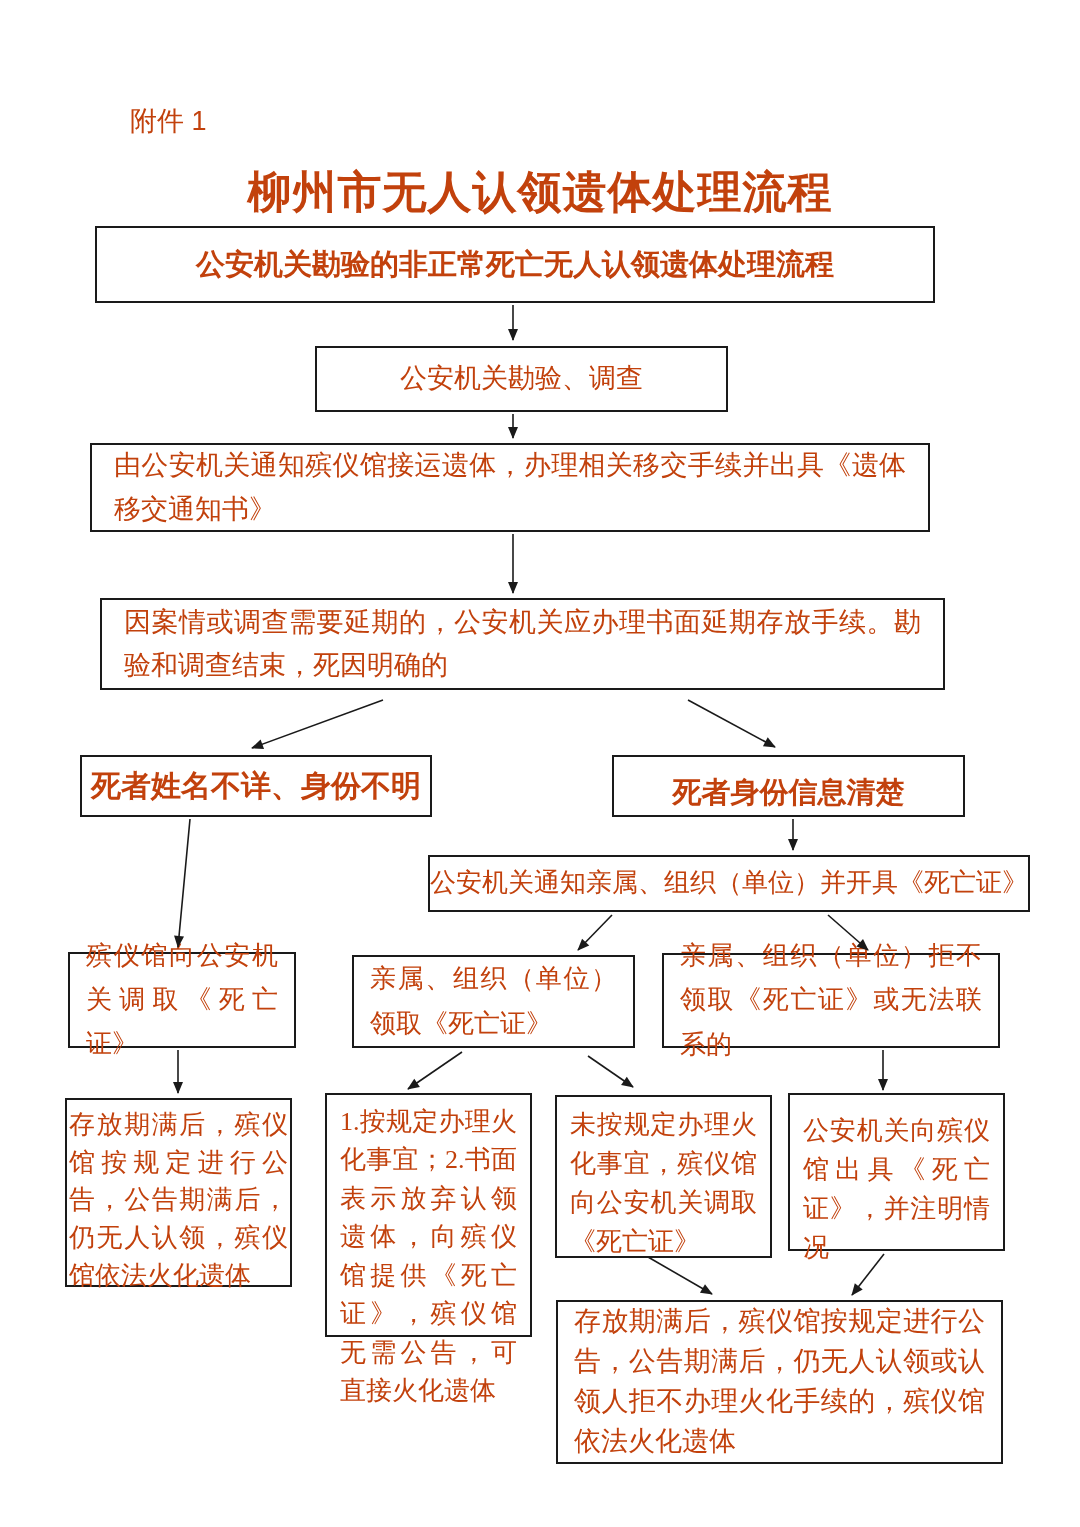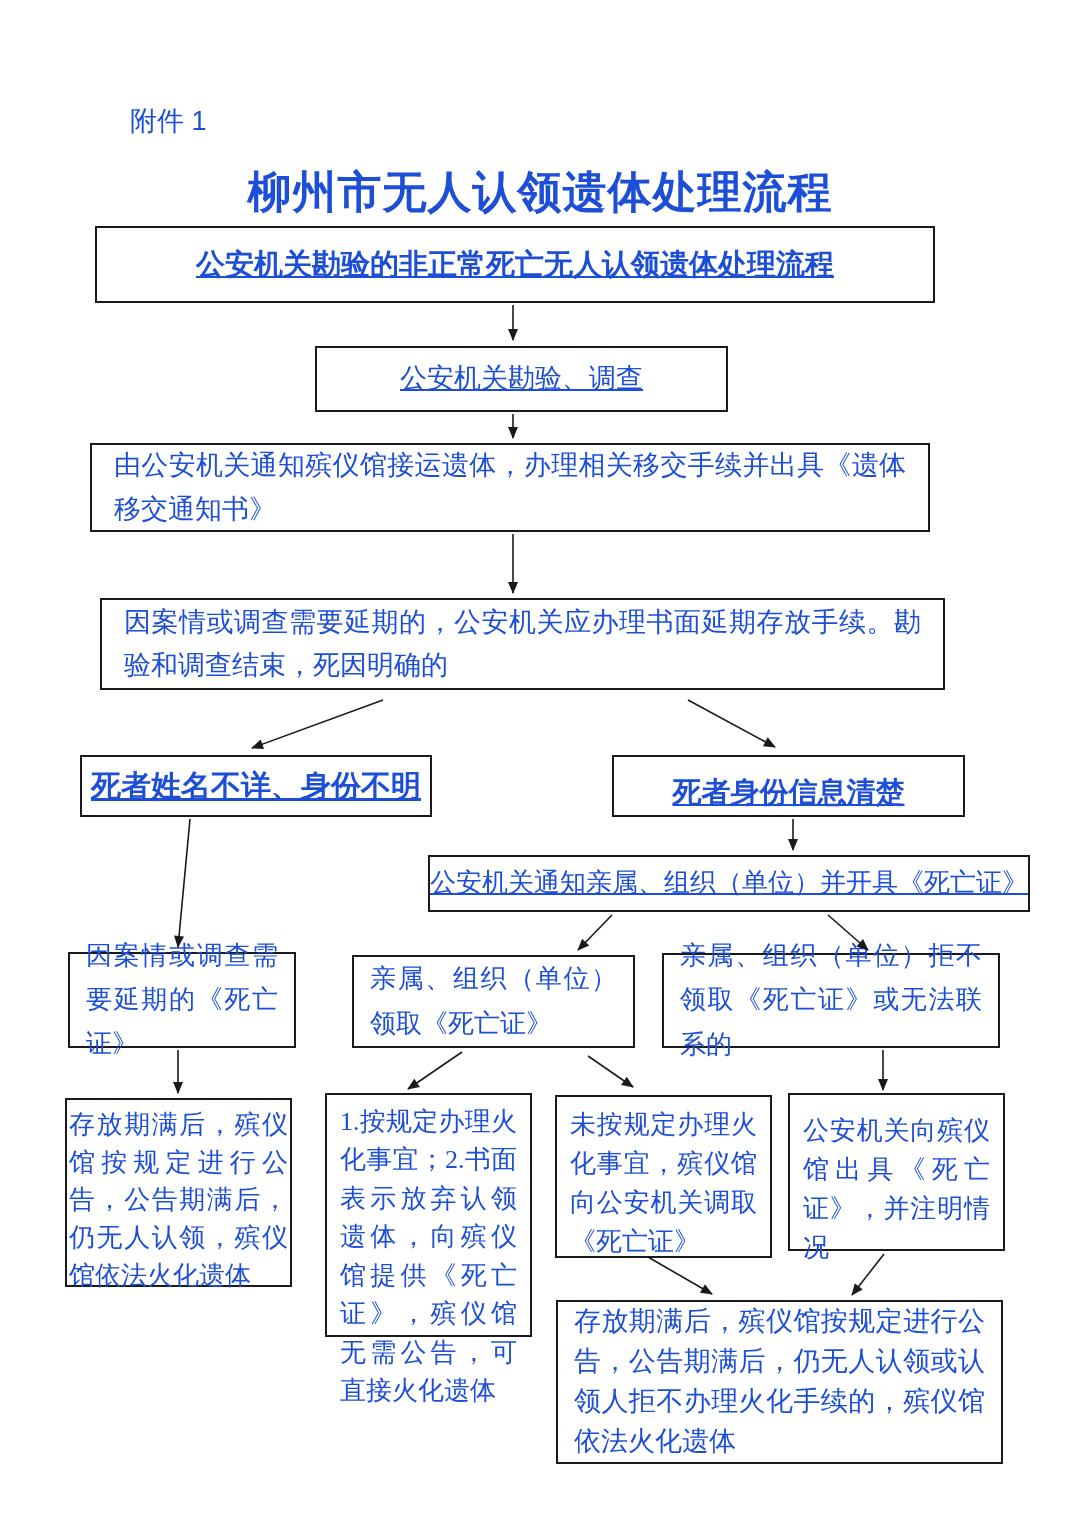--- a/index.html
+++ b/index.html
@@ -6,21 +6,21 @@
     margin: 0;
     padding: 0;
     background: #ffffff;
   }
   .canvas {
     position: relative;
     width: 1080px;
     height: 1527px;
     background: #ffffff;
     font-family: "Liberation Serif", "DejaVu Serif", serif;
-    color: #1d4ed8;
+    color: #c2410c;
     overflow: hidden;
   }
   .attachment {
     position: absolute;
     left: 130px;
     top: 103px;
     font-size: 27px;
     font-family: "Liberation Sans", "DejaVu Sans", sans-serif;
   }
   .doc-title {
@@ -39,21 +39,21 @@
     background: #ffffff;
     box-sizing: border-box;
     font-size: 26px;
     line-height: 1.55;
     display: flex;
     align-items: center;
   }
   .node .inner {
     width: 100%;
   }
-  .center { text-align: center; justify-content: center; text-decoration: underline; }
+  .center { text-align: center; justify-content: center; }
   .justify .inner {
     text-align: justify;
     text-justify: inter-character;
   }
   .bold { font-weight: bold; }
   svg.arrows {
     position: absolute;
     left: 0;
     top: 0;
     width: 1080px;
@@ -96,21 +96,21 @@
 
   <div class="node center bold" style="left:612px; top:755px; width:353px; height:62px; font-size:29px;align-items:flex-end;">
     <div class="inner">死者身份信息清楚</div>
   </div>
 
   <div class="node center" style="left:428px; top:855px; width:602px; height:57px; font-size:26px;">
     <div class="inner">公安机关通知亲属、组织（单位）并开具《死亡证》</div>
   </div>
 
   <div class="node justify" style="left:68px; top:952px; width:228px; height:96px; padding:4px 16px; font-size:26px; line-height:1.7;">
-    <div class="inner">因案情或调查需要延期的《死亡证》</div>
+    <div class="inner">殡仪馆向公安机关调取《死亡证》</div>
   </div>
 
   <div class="node justify" style="left:352px; top:955px; width:283px; height:93px; padding:4px 16px; font-size:26px; line-height:1.7;">
     <div class="inner">亲属、组织（单位）领取《死亡证》</div>
   </div>
 
   <div class="node justify" style="left:662px; top:953px; width:338px; height:95px; padding:4px 16px; font-size:26px; line-height:1.7;">
     <div class="inner">亲属、组织（单位）拒不领取《死亡证》或无法联系的</div>
   </div>
 

